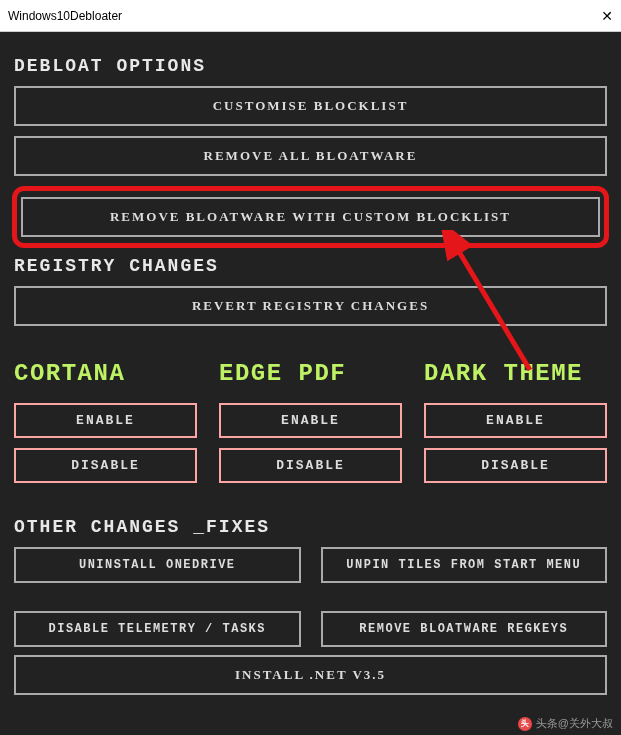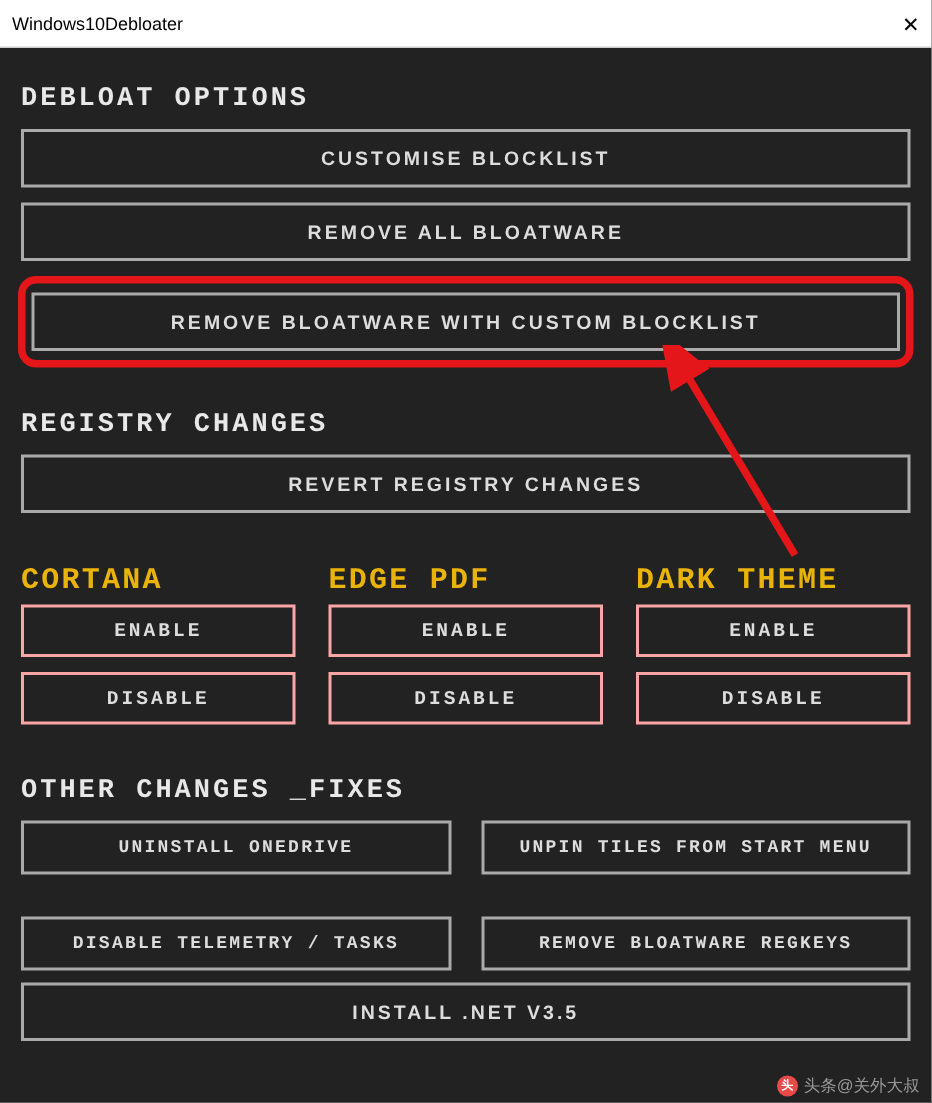--- a/index.html
+++ b/index.html
@@ -43,53 +43,53 @@
       color: #e8e8e8;
       margin-bottom: 10px;
       margin-top: 6px;
     }
     .full-button {
       width: 100%;
       background: transparent;
       border: 2px solid #aaa;
       color: #ddd;
       padding: 10px 0;
-      font-family: Liberation Sans, sans-serif;
+      font-family: Liberation Serif, serif;
       font-size: 13px;
       letter-spacing: 2px;
       font-weight: bold;
       text-align: center;
       margin-bottom: 10px;
       cursor: pointer;
     }
     .highlighted-wrap {
       border: 5px solid #e4161a;
       border-radius: 12px;
       padding: 6px 4px 2px 4px;
-      margin-bottom: 28px;
+      margin-bottom: 8px;
       margin-left: -2px;
       margin-right: -2px;
     }
     .highlighted-wrap .full-button {
       margin-bottom: 4px;
     }
     .columns {
       display: flex;
       gap: 22px;
       margin-top: 6px;
     }
     .col {
       flex: 1;
     }
     .col-heading {
-      font-size: 20px;
+      font-size: 24px;
       font-weight: bold;
       letter-spacing: 1.5px;
-      color: #eab308;
-      margin-bottom: 4px;
+      color: #bef264;
+      margin-bottom: 16px;
     }
     .small-button {
       width: 100%;
       background: transparent;
       border: 2px solid #fca5a5;
       color: #ddd;
       padding: 8px 0;
       font-family: inherit;
       font-size: 13px;
       letter-spacing: 2px;

